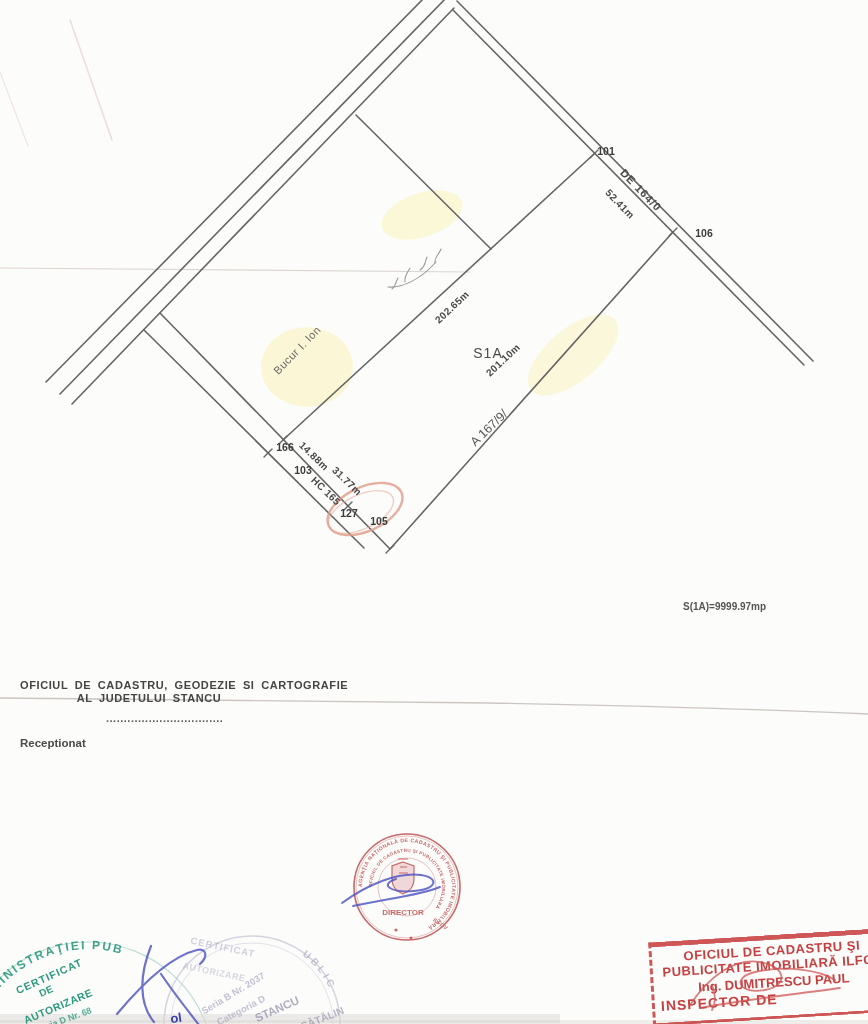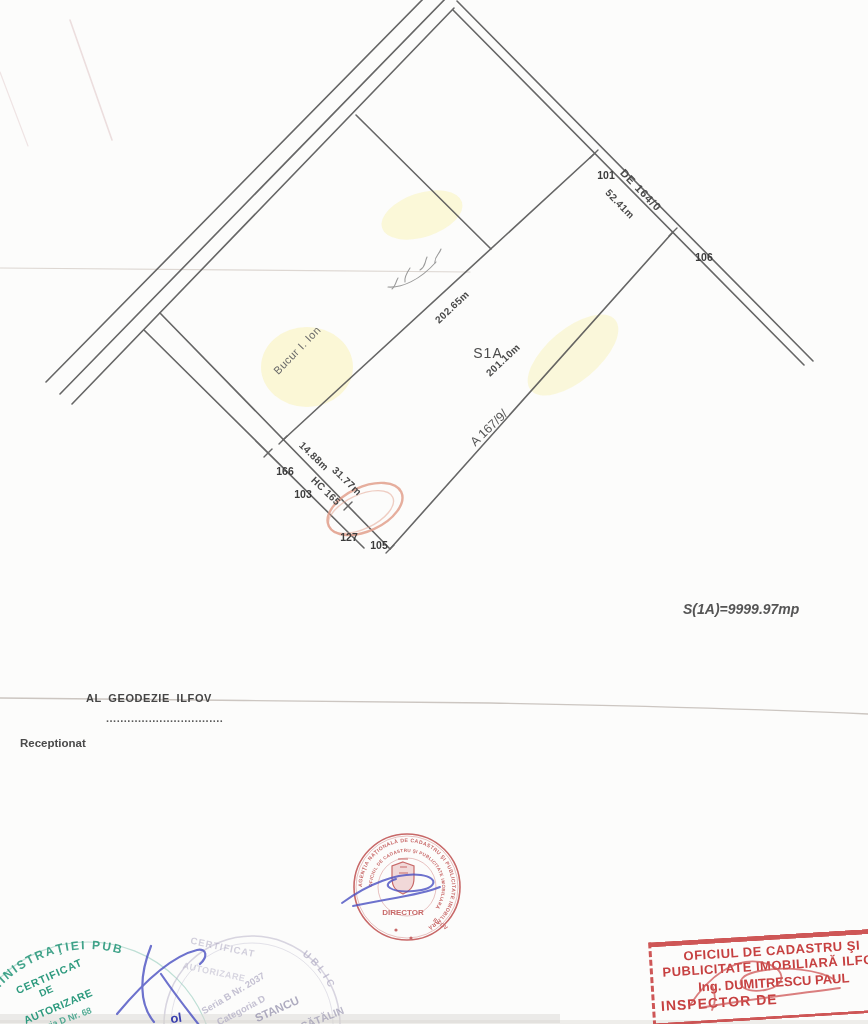--- a/index.html
+++ b/index.html
@@ -3,28 +3,28 @@
 <meta charset="utf-8">
 <style>
   html,body{margin:0;padding:0;background:#888;}
   .page{position:relative;width:868px;height:1024px;margin:0 auto;background:#fcfcfb;overflow:hidden;
         font-family:"Liberation Sans", sans-serif;}
   .layer{position:absolute;left:0;top:0;width:868px;height:1024px;}
   svg.layer{pointer-events:none;}
   .lbl{position:absolute;white-space:nowrap;color:#3f3f3f;font-weight:600;font-size:10px;
        transform-origin:center center;}
   .lbl.meas{font-size:10px;letter-spacing:.4px;color:#484848;}
-  .lbl.pt{font-size:10.5px;color:#3c3c3c;margin-top:24px;}
+  .lbl.pt{font-size:10.5px;color:#3c3c3c;}
   .lbl.road{font-size:11px;letter-spacing:1px;color:#4a4a4a;}
   .lbl.parcel{font-size:14px;font-weight:500;color:#4c4c4c;letter-spacing:1px;}
   .lbl.pnum{font-size:12.5px;font-weight:500;color:#555;}
   .lbl.owner{font-size:11px;font-weight:500;color:#6a6a6a;letter-spacing:.5px;}
   .watermark{position:absolute;left:485px;top:547px;transform:translate(-50%,-50%);
        font-size:27px;letter-spacing:9px;color:#f4c5b2;font-weight:400;}
-  .areanote{position:absolute;left:683px;top:601px;font-size:14px;font-weight:700;color:#555;font-style:italic;}
+  .areanote{position:absolute;left:683px;top:601px;font-size:10px;font-weight:700;color:#555;}
   .office1{position:absolute;left:20px;top:679px;font-size:11px;font-weight:700;color:#454545;
        letter-spacing:.6px;word-spacing:3px;}
   .office2{position:absolute;left:20px;top:692px;width:258px;text-align:center;font-size:11px;
        font-weight:700;color:#454545;letter-spacing:.6px;word-spacing:3px;}
   .recep{position:absolute;left:20px;top:714px;font-size:11.5px;font-weight:700;color:#4a4a4a;margin-top:23px;}
   .recep-dots{position:absolute;left:106px;top:712px;font-size:11px;font-weight:700;color:#5a5a5a;letter-spacing:.5px;}
   .gstamp{color:#2d9a7e;font-weight:700;}
   .g1{position:absolute;left:49px;top:976px;transform:translate(-50%,-50%) rotate(-24deg);font-size:10.5px;letter-spacing:1px;}
   .g2{position:absolute;left:46px;top:991px;transform:translate(-50%,-50%) rotate(-24deg);font-size:10px;}
   .g3{position:absolute;left:58px;top:1006px;transform:translate(-50%,-50%) rotate(-23deg);font-size:10.5px;letter-spacing:.5px;}
@@ -172,21 +172,22 @@
     <div class="lbl meas" style="left:314px;top:456px;transform:translate(-50%,-50%) rotate(44deg)">14.88m</div>
     <div class="lbl meas" style="left:347px;top:481px;transform:translate(-50%,-50%) rotate(44deg)">31.77m</div>
     <div class="lbl meas" style="left:326px;top:491px;transform:translate(-50%,-50%) rotate(44deg)">HC 165</div>
 
     <div class="lbl parcel" style="left:488px;top:353px;transform:translate(-50%,-50%)">S1A</div>
     <div class="lbl pnum" style="left:489px;top:428px;transform:translate(-50%,-50%) rotate(-44deg)">A 167/9/</div>
     <div class="lbl owner" style="left:297px;top:350px;transform:translate(-50%,-50%) rotate(-46deg)">Bucur I. Ion</div>
 
     <div class="areanote">S(1A)=9999.97mp</div>
 
-    <div class="office2">AL GEODEZIE ILFOV</div>
+    <div class="office1">OFICIUL DE CADASTRU, GEODEZIE SI CARTOGRAFIE</div>
+    <div class="office2">AL JUDETULUI STANCU</div>
     <div class="recep">Receptionat</div>
     <div class="recep-dots">.................................</div>
 
     <div class="gstamp g1">CERTIFICAT</div>
     <div class="gstamp g2">DE</div>
     <div class="gstamp g3">AUTORIZARE</div>
     <div class="gstamp g4">Seria D Nr. 68</div>
 
     <div class="fstamp f1">CERTIFICAT</div>
     <div class="fstamp f2">AUTORIZARE</div>

